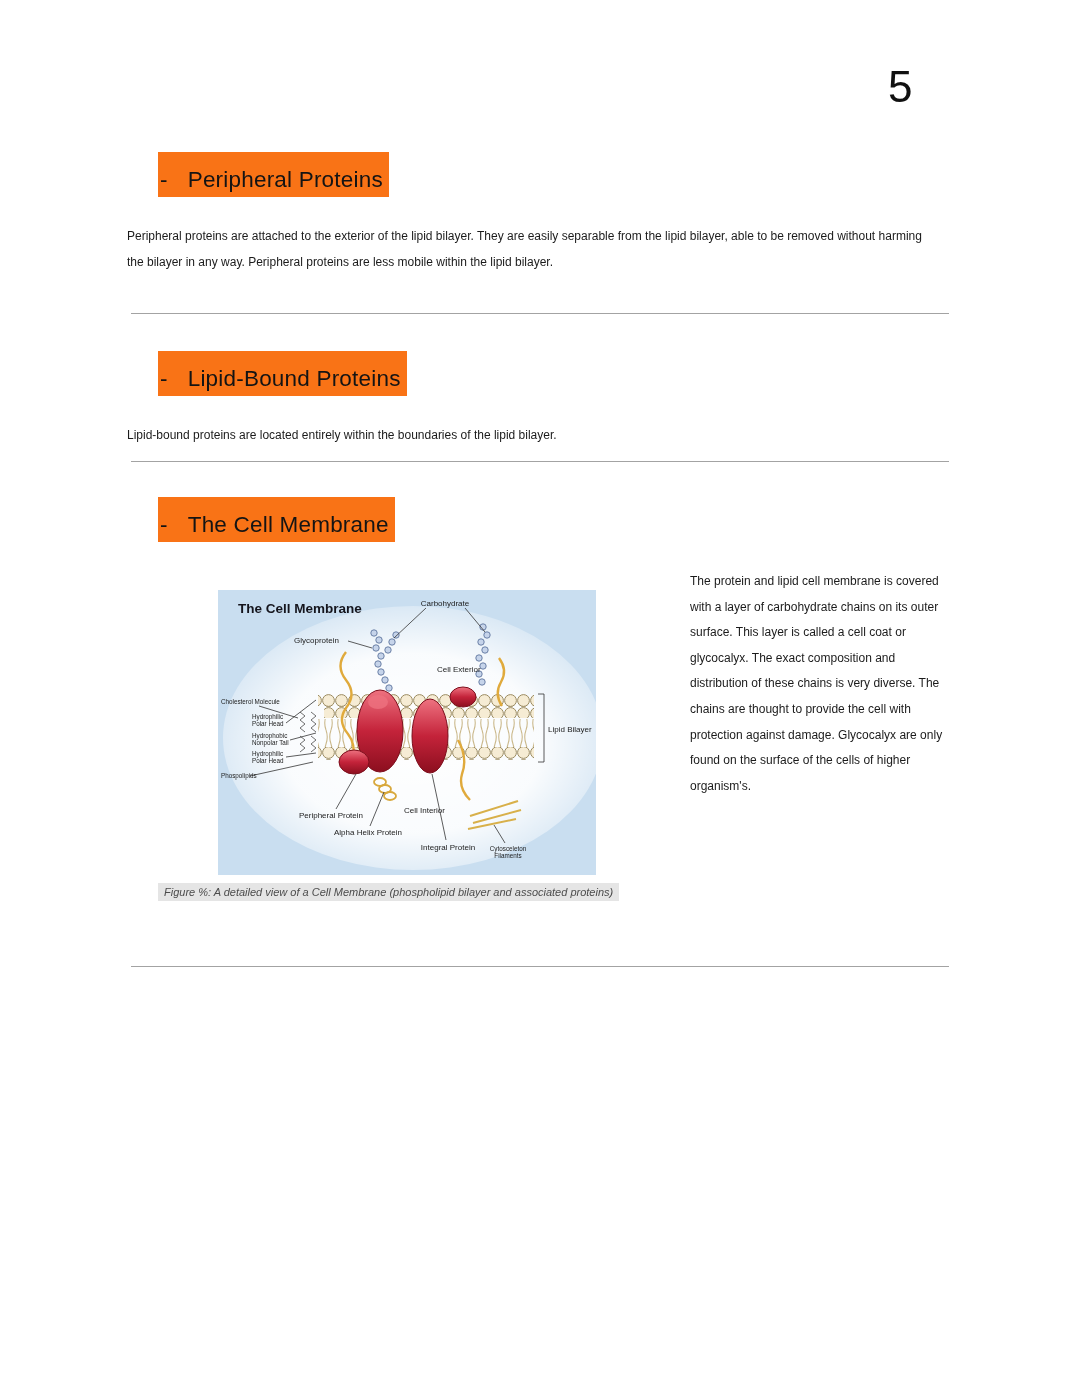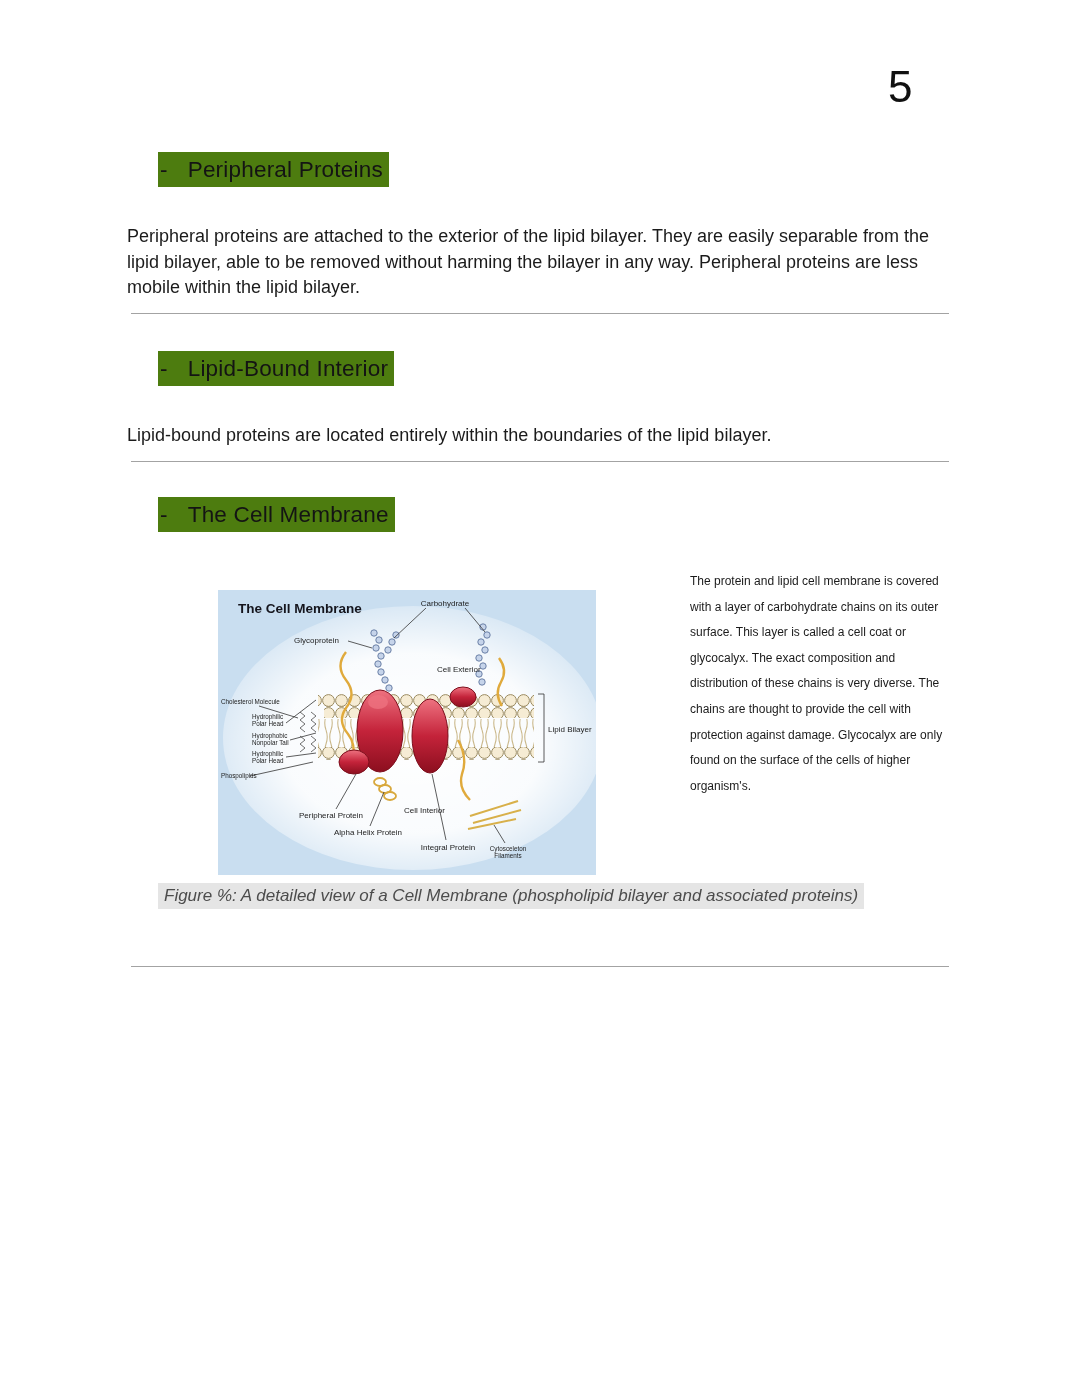--- a/index.html
+++ b/index.html
@@ -10,48 +10,48 @@
   }
   .page-number{
     position:absolute;top:62px;left:888px;
     font-size:44px;color:#111;
   }
   .heading{
     position:absolute;left:158px;
     font-size:22.5px;color:#141414;letter-spacing:.2px;
   }
   .heading .hl{
-    background:#4d7c0f;
-    padding:5px 6px 4px 2px;
+    background:#f97316;
+    padding:15px 6px 4px 2px;
     display:inline-block;
   }
   .heading .dash{margin-right:20px;}
   .h1{top:152px}
   .h2{top:351px}
   .h3{top:497px}
   .para{
     position:absolute;left:127px;width:808px;
-    font-size:18px;line-height:25.6px;color:#1b1b1b;
+    font-size:12px;line-height:25.6px;color:#1b1b1b;
   }
   .p1{top:224px}
   .p2{top:423px}
   .rule{
     position:absolute;left:131px;width:818px;height:0;
     border-top:1.5px solid #a3a3a3;
   }
   .r1{top:313px}
   .r2{top:461px}
   .r3{top:966px}
   .figure{
     position:absolute;left:218px;top:590px;width:378px;height:285px;text-decoration:underline;
   }
   .figure svg{display:block;width:378px;height:285px;}
   .caption{
     position:absolute;left:158px;top:883px;
-    font-size:17px;font-style:italic;color:#4c4c4c;
+    font-size:11px;font-style:italic;color:#4c4c4c;
     background:#e5e5e5;padding:3px 6px;
     white-space:nowrap;
   }
   .side-text{
     position:absolute;left:690px;top:569px;width:264px;
     font-size:12px;line-height:25.6px;color:#1b1b1b;
   }
   text{font-family:"Liberation Sans","DejaVu Sans",sans-serif;fill:#1c1c1c;}
   .lbl{font-size:8px;}
   .lbl-s{font-size:6.3px;}
@@ -65,21 +65,21 @@
 
 <div class="heading h1">
   <span class="hl"><span class="dash">-</span><span>Peripheral Proteins</span></span>
 </div>
 
 <div class="para p1">Peripheral proteins are attached to the exterior of the lipid bilayer. They are easily separable from the lipid bilayer, able to be removed without harming the bilayer in any way. Peripheral proteins are less mobile within the lipid bilayer.</div>
 
 <div class="rule r1"></div>
 
 <div class="heading h2">
-  <span class="hl"><span class="dash">-</span><span>Lipid-Bound Interior</span></span>
+  <span class="hl"><span class="dash">-</span><span>Lipid-Bound Proteins</span></span>
 </div>
 
 <div class="para p2">Lipid-bound proteins are located entirely within the boundaries of the lipid bilayer.</div>
 
 <div class="rule r2"></div>
 
 <div class="heading h3">
   <span class="hl"><span class="dash">-</span><span>The Cell Membrane</span></span>
 </div>
 

